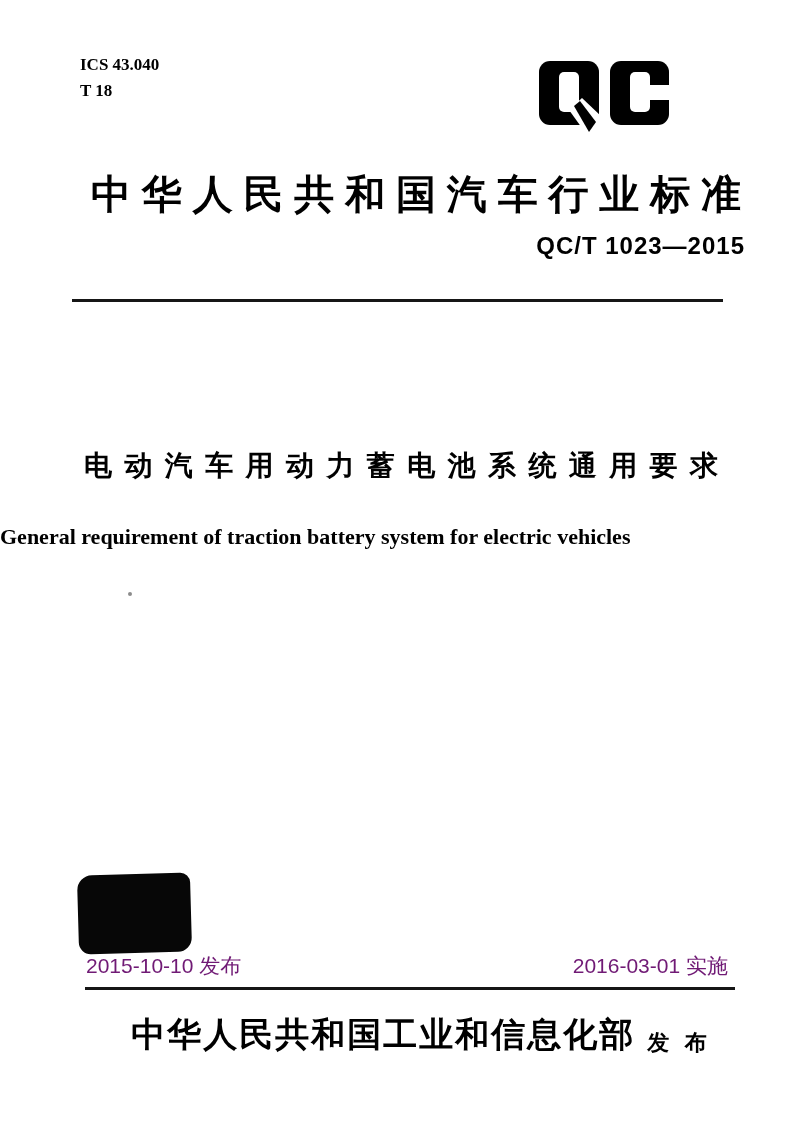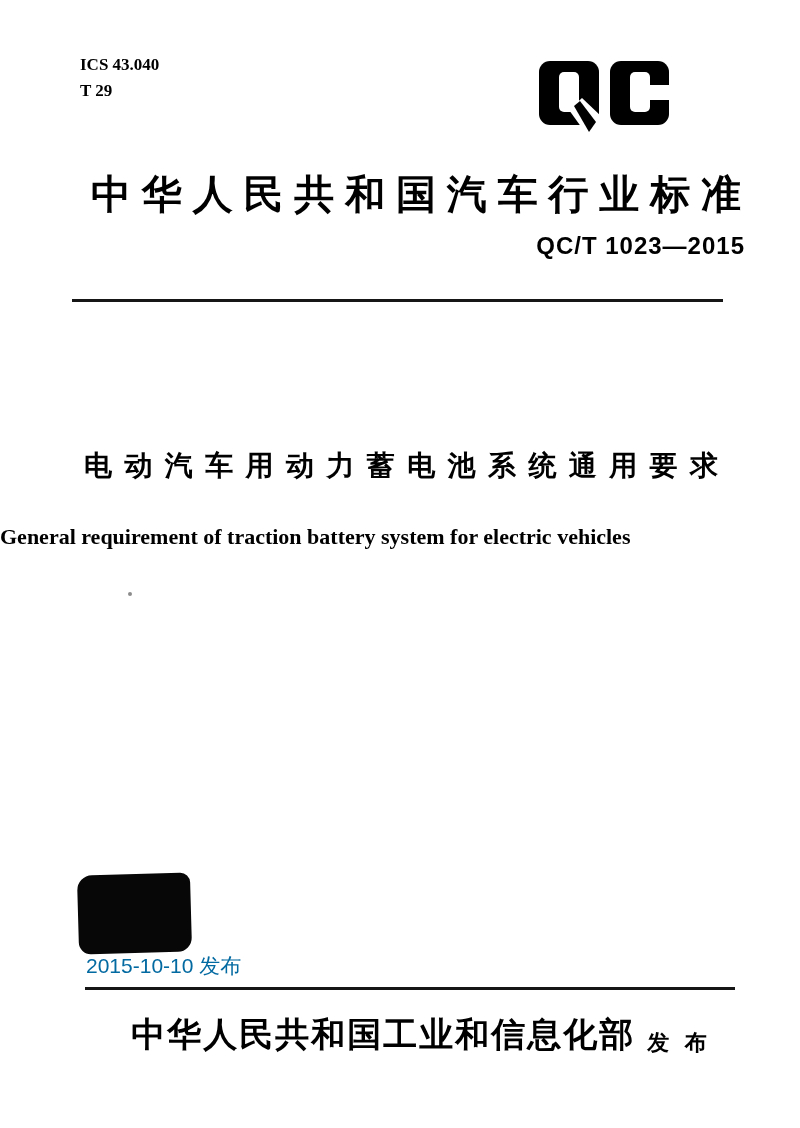--- a/index.html
+++ b/index.html
@@ -40,37 +40,37 @@
   }
   .stamp{
     position:absolute;left:78px;top:874px;width:113px;height:79px;
     background:#070707;border-radius:15px 10px 14px 12px;
     transform:rotate(-1.6deg);
   }
   .dates-row{
     position:absolute;left:86px;top:952px;width:642px;
     display:flex;justify-content:space-between;
     font-family:"Liberation Sans","DejaVu Sans",sans-serif;
-    font-size:21px;color:#0369a1;
+    font-size:21px;color:#701a75;
   }
   .publisher-row{
     position:absolute;left:0;top:1012px;width:100%;
     display:flex;justify-content:center;align-items:flex-end;
   }
   .publisher-name{font-size:34px;font-weight:bold;letter-spacing:2px;}
   .publish-label{font-size:22px;font-weight:bold;margin-left:12px;letter-spacing:5px;padding-top:5px;white-space:nowrap;}
 </style>
 </head>
 <body>
 
 <div class="page">
 
   <div class="ics-block">
     <div>ICS 43.040</div>
-    <div>T 29</div>
+    <div>T 18</div>
   </div>
 
   <svg class="qc-logo" viewBox="0 0 132 72" xmlns="http://www.w3.org/2000/svg">
     <rect x="1" y="1" width="60" height="64" rx="11" fill="#000"></rect>
     <rect x="72" y="1" width="59" height="64" rx="11" fill="#000"></rect>
     <rect x="21" y="12" width="20" height="40" rx="5" fill="#fff"></rect>
     <path d="M31 50 L49 75 L64 57 L44 38 Z" fill="#fff"></path>
     <path d="M36 46 L51 72 L58 62 L42 41 Z" fill="#000"></path>
     <rect x="92" y="12" width="20" height="40" rx="5" fill="#fff"></rect>
     <rect x="112" y="25" width="20" height="15" fill="#fff"></rect>
@@ -85,20 +85,21 @@
   <h2 class="main-title">电动汽车用动力蓄电池系统通用要求</h2>
 
   <div class="subtitle-en">General requirement of traction battery system for electric vehicles</div>
 
   <div class="scan-dot"></div>
 
   <div class="stamp"></div>
 
   <div class="dates-row">
     <span>2015-10-10 发布</span>
+    <span>2016-03-01 实施</span>
   </div>
 
   <div class="rule rule-bottom"></div>
 
   <div class="publisher-row">
     <span class="publisher-name">中华人民共和国工业和信息化部</span>
     <span class="publish-label">发 布</span>
   </div>
 
 </div>

